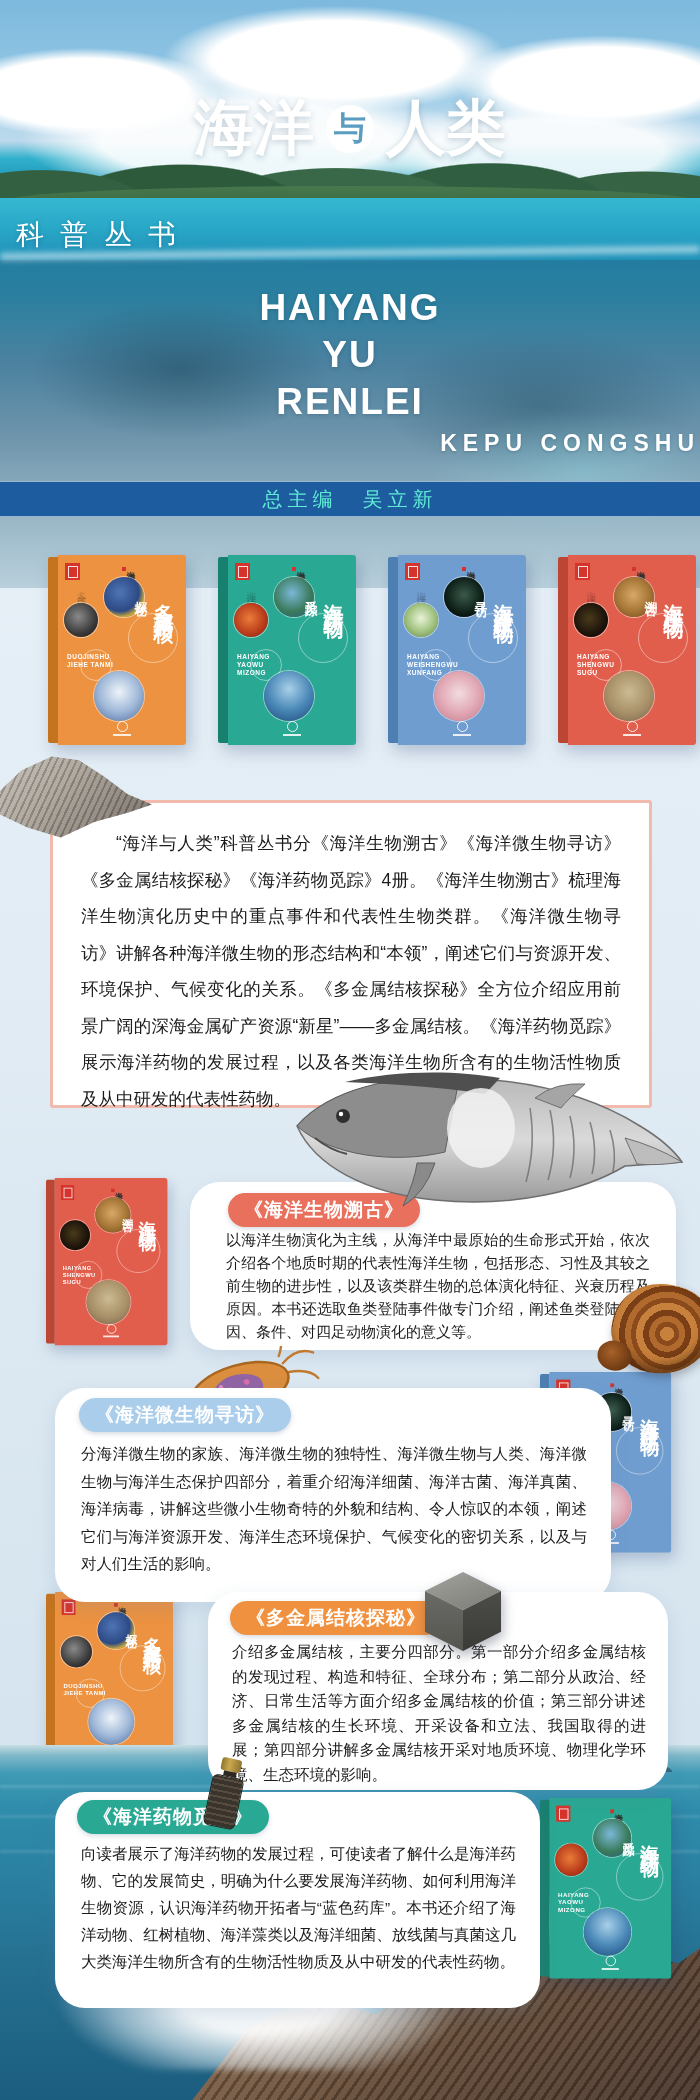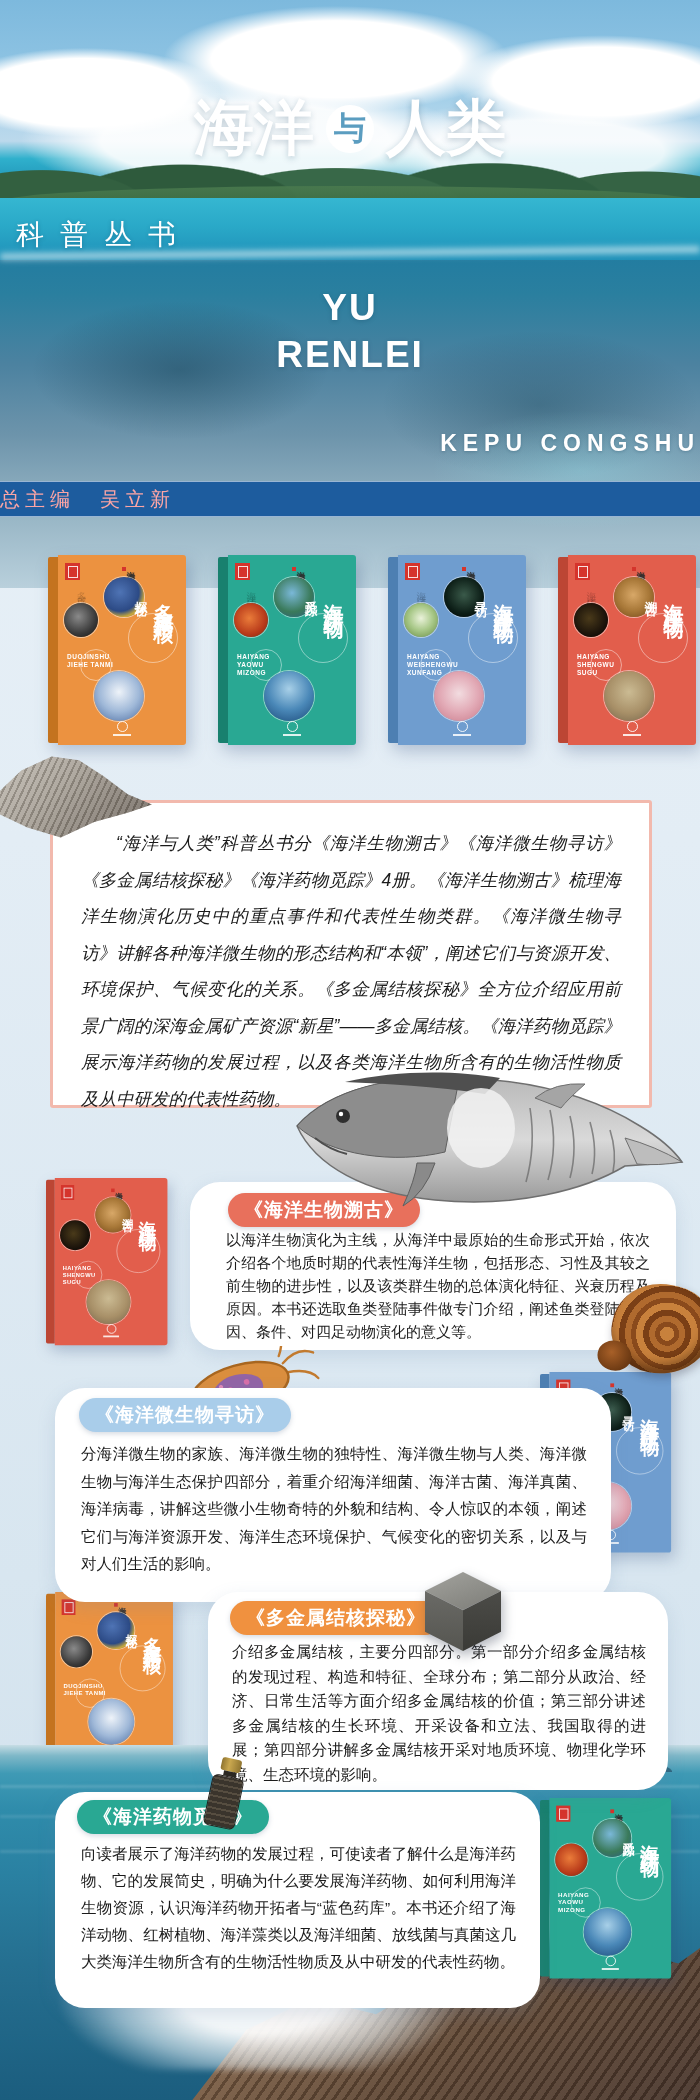--- a/index.html
+++ b/index.html
@@ -45,21 +45,21 @@
     text-shadow:0 2px 6px rgba(10,60,90,.25);z-index:3;}
   .yu-circle{width:48px;height:48px;border-radius:50%;background:#fff;display:flex;align-items:center;
     justify-content:center;font-size:32px;color:#5b9dc0;text-shadow:none;margin:0 4px;}
   .subtitle{position:absolute;left:0;top:216px;width:700px;text-align:left;color:#fff;font-size:28px;
     letter-spacing:16px;text-indent:16px;font-weight:500;z-index:3;text-shadow:0 1px 4px rgba(10,60,90,.3);}
   .pinyin-block{position:absolute;left:0;top:284px;width:700px;text-align:center;color:#fff;font-size:37px;
     font-weight:bold;line-height:47px;letter-spacing:2px;z-index:3;text-shadow:0 1px 4px rgba(10,50,80,.25);}
   .kepu{position:absolute;left:0;top:430px;width:700px;text-align:right;color:#fff;font-size:23px;
     font-weight:bold;letter-spacing:6px;z-index:3;text-shadow:0 1px 3px rgba(10,50,80,.25);}
   .editor-band{position:absolute;left:0;top:481px;width:700px;height:34px;background:#1d5c9e;z-index:3;
-    display:flex;align-items:center;justify-content:flex-start;color:#fca5a5;font-size:20px;letter-spacing:5px;
+    display:flex;align-items:center;justify-content:center;color:#5eead4;font-size:20px;letter-spacing:5px;
     border-top:1px solid rgba(255,255,255,.55);border-bottom:1px solid rgba(255,255,255,.55);}
 
   
   .book{position:absolute;width:138px;height:190px;transform-origin:top left;filter:drop-shadow(4px 7px 8px rgba(30,60,110,.25));}
   .book .spine{position:absolute;left:0;top:2px;width:10px;height:186px;border-radius:2px 0 0 2px;}
   .book .cover{position:absolute;left:10px;top:0;width:128px;height:190px;border-radius:0 3px 3px 0;overflow:hidden;}
   .seal{position:absolute;left:7px;top:8px;width:15px;height:17px;background:#d5342c;}
   .seal::after{content:"";position:absolute;left:3px;top:3px;width:8px;height:10px;border:1px solid rgba(255,255,255,.85);}
   .mark{position:absolute;right:50px;top:9px;writing-mode:vertical-rl;text-orientation:upright;
     font-family:"DejaVu Serif",serif;font-size:9px;line-height:10px;color:#2d2d2d;letter-spacing:1px;}
@@ -126,21 +126,21 @@
     clip-path:polygon(0 32%,100% 0,100% 68%,0 100%);}
 
   .vial{position:absolute;left:200px;top:1758px;width:50px;height:74px;z-index:5;transform:rotate(12deg);}
   .vial .cap{width:20px;height:13px;margin:0 auto;border-radius:3px;background:linear-gradient(90deg,#8f7430,#caa84f 40%,#8f7430);}
   .vial .neck{width:13px;height:5px;margin:0 auto;background:#2c2822;}
   .vial .body{width:30px;height:50px;margin:0 auto;border-radius:6px;border:1px solid #241f1a;
     background:repeating-linear-gradient(0deg,#3a342c 0 4px,#564d40 4px 6px);}
 
   
   .intro-box{position:absolute;left:50px;top:800px;width:602px;height:308px;box-sizing:border-box;z-index:2;
-    background:#fff;border:3px solid #f2b9ad;border-radius:3px;padding:22px 28px 0 28px;font-style:italic;}
+    background:#fff;border:3px solid #f2b9ad;border-radius:3px;padding:22px 28px 0 28px;}
   .intro-box p{margin:0;font-size:17.5px;line-height:36.5px;color:#1b1b1b;text-indent:2em;text-align:justify;}
 
   
   .card{position:absolute;background:#fff;border-radius:30px;z-index:2;box-shadow:0 6px 18px rgba(100,135,170,.18);box-sizing:border-box;}
   .badge{position:absolute;border-radius:999px;color:#fff;font-size:19px;font-weight:bold;letter-spacing:1px;
     padding:4px 16px;box-shadow:0 2px 5px rgba(90,110,140,.25);white-space:nowrap;}
   .badge-1{background:#e8705c;} .badge-2{background:#a9cdea;} .badge-3{background:#f0913f;} .badge-4{background:#29a893;}
   .card p{position:absolute;margin:0;color:#1b1b1b;text-align:justify;}
   .card-1{left:183px;top:1182px;width:486px;height:168px;margin-left:7px;}
   .card-1 .badge{left:38px;top:11px;}
@@ -188,20 +188,21 @@
 
     <h1 class="main-title">
       <span>海洋</span>
       <span class="yu-circle">
           <span>与</span>
         </span>
       <span>人类</span>
     </h1>
     <div class="subtitle">科普丛书</div>
     <div class="pinyin-block">
+      <div>HAIYANG</div>
       <div>YU</div>
       <div>RENLEI</div>
     </div>
     <div class="kepu">KEPU CONGSHU</div>
     <div class="editor-band">
       <span>总主编　吴立新</span>
     </div>
   </div>
 
   <div class="book bk-orange" style="left:48px;top:555px;">

